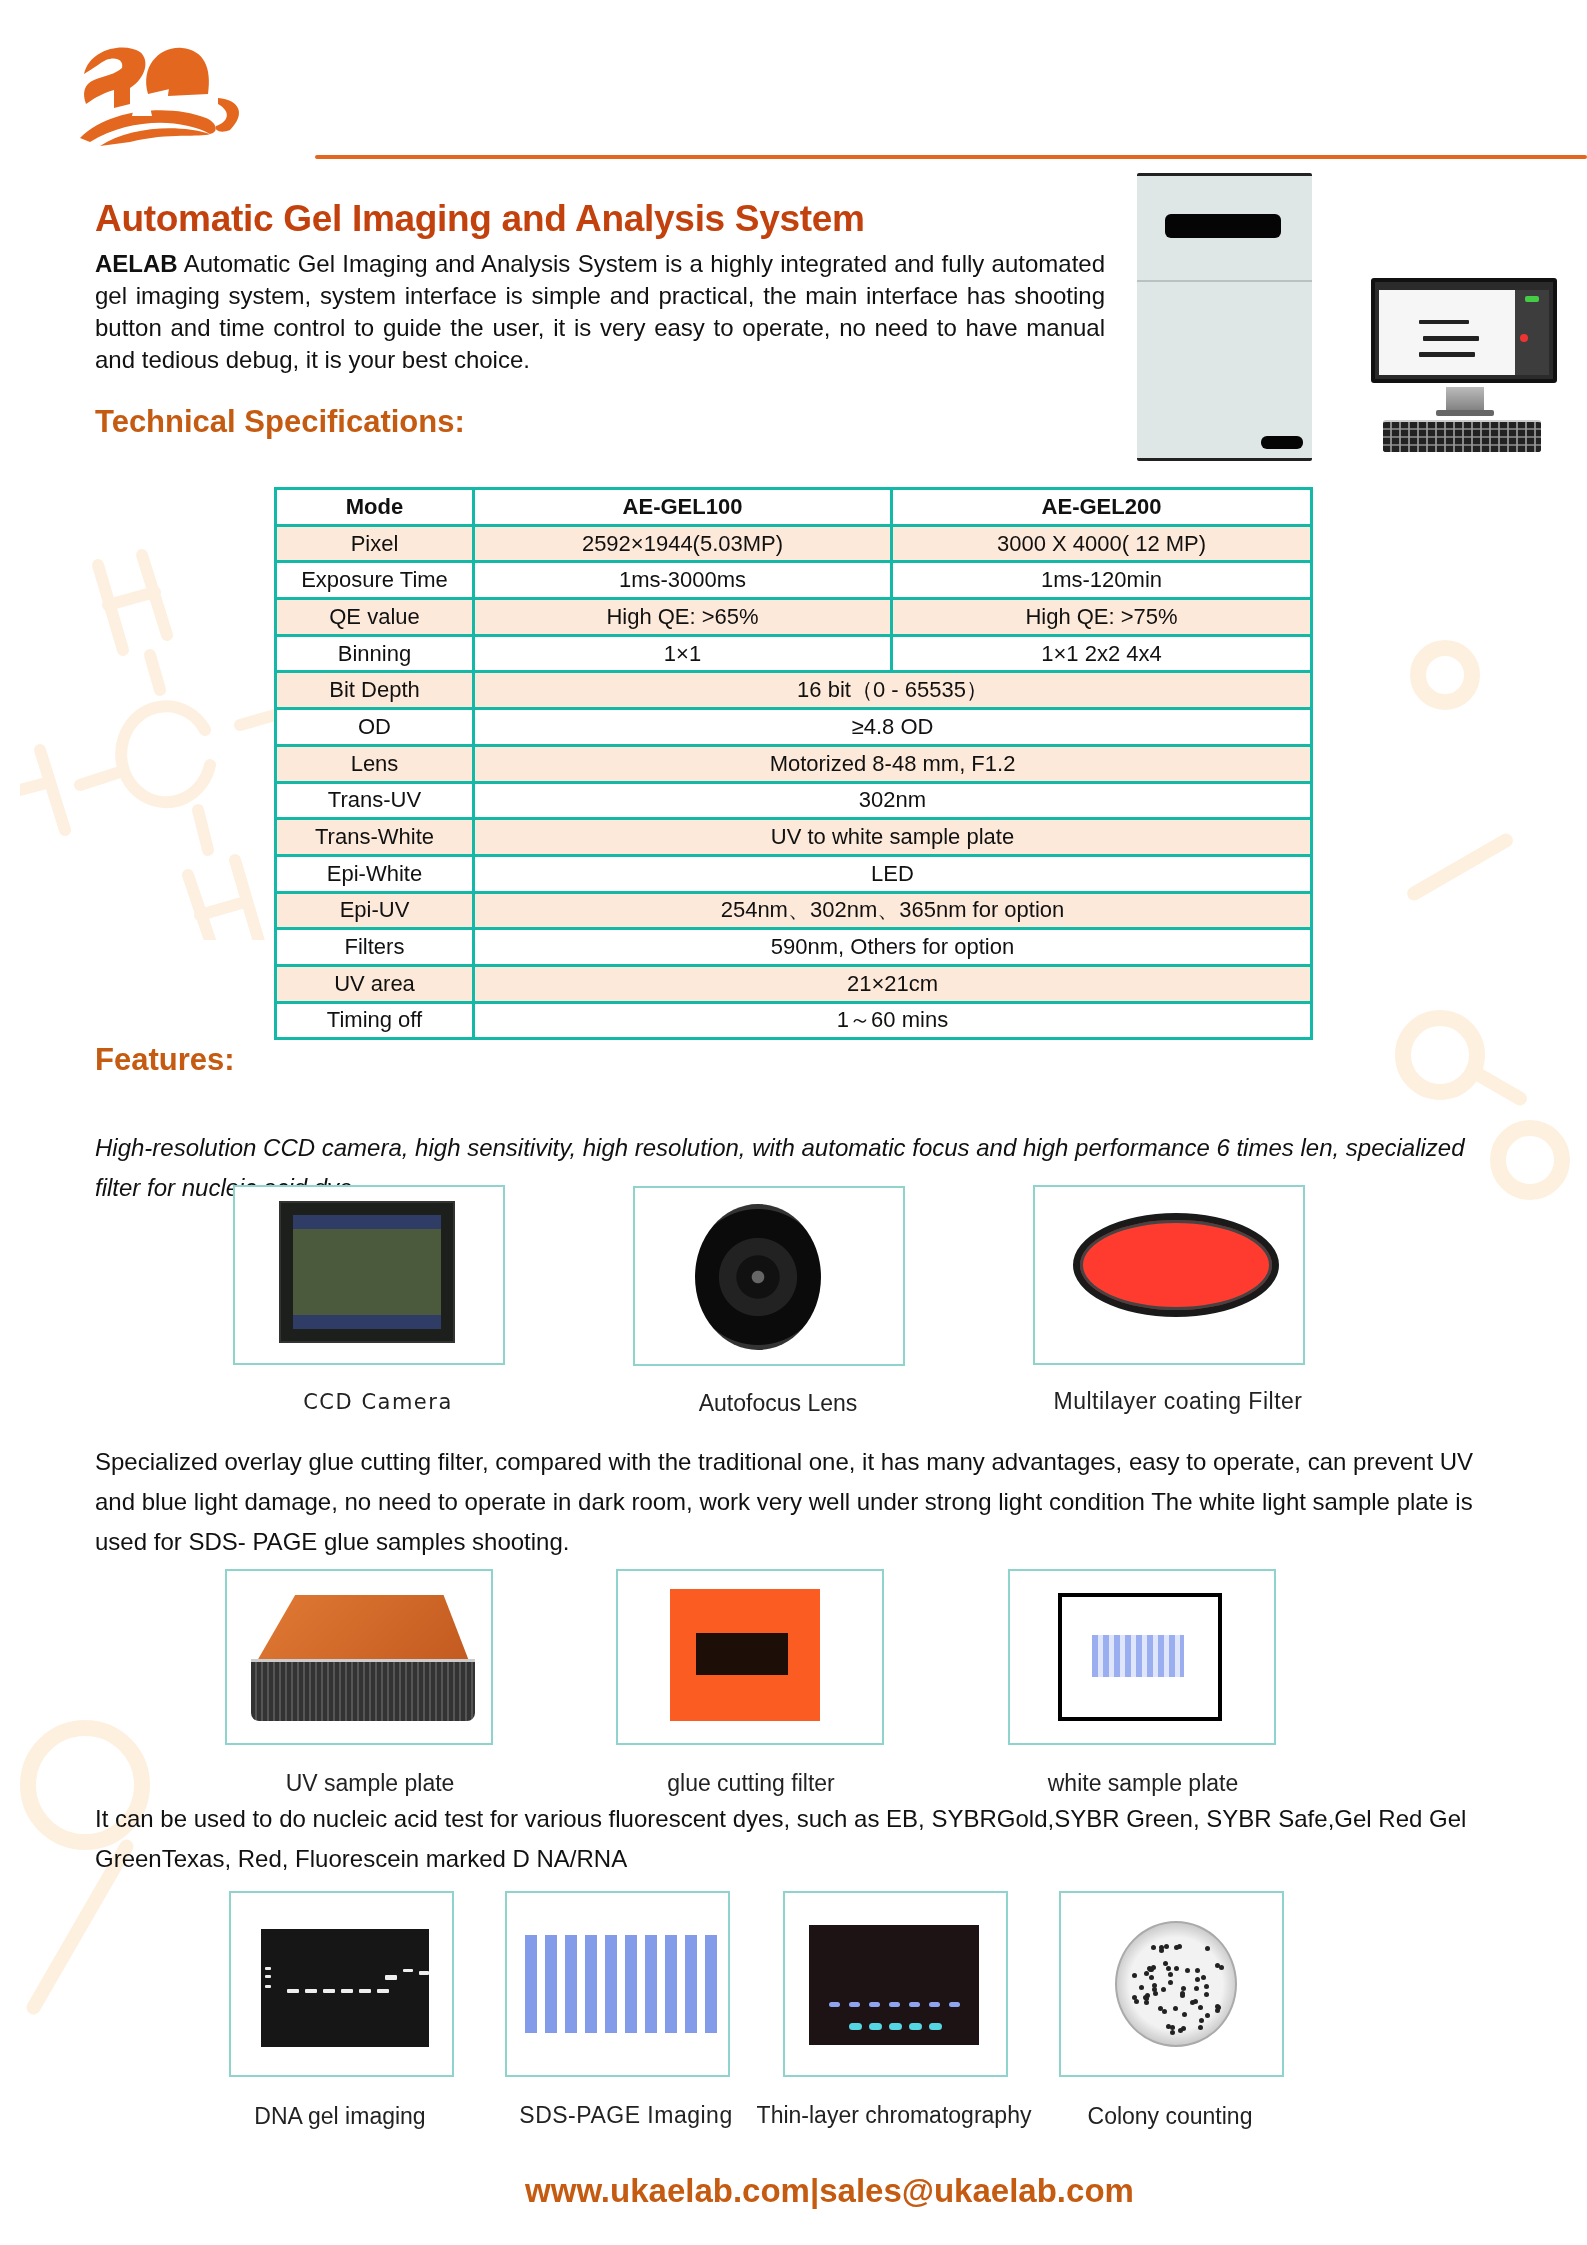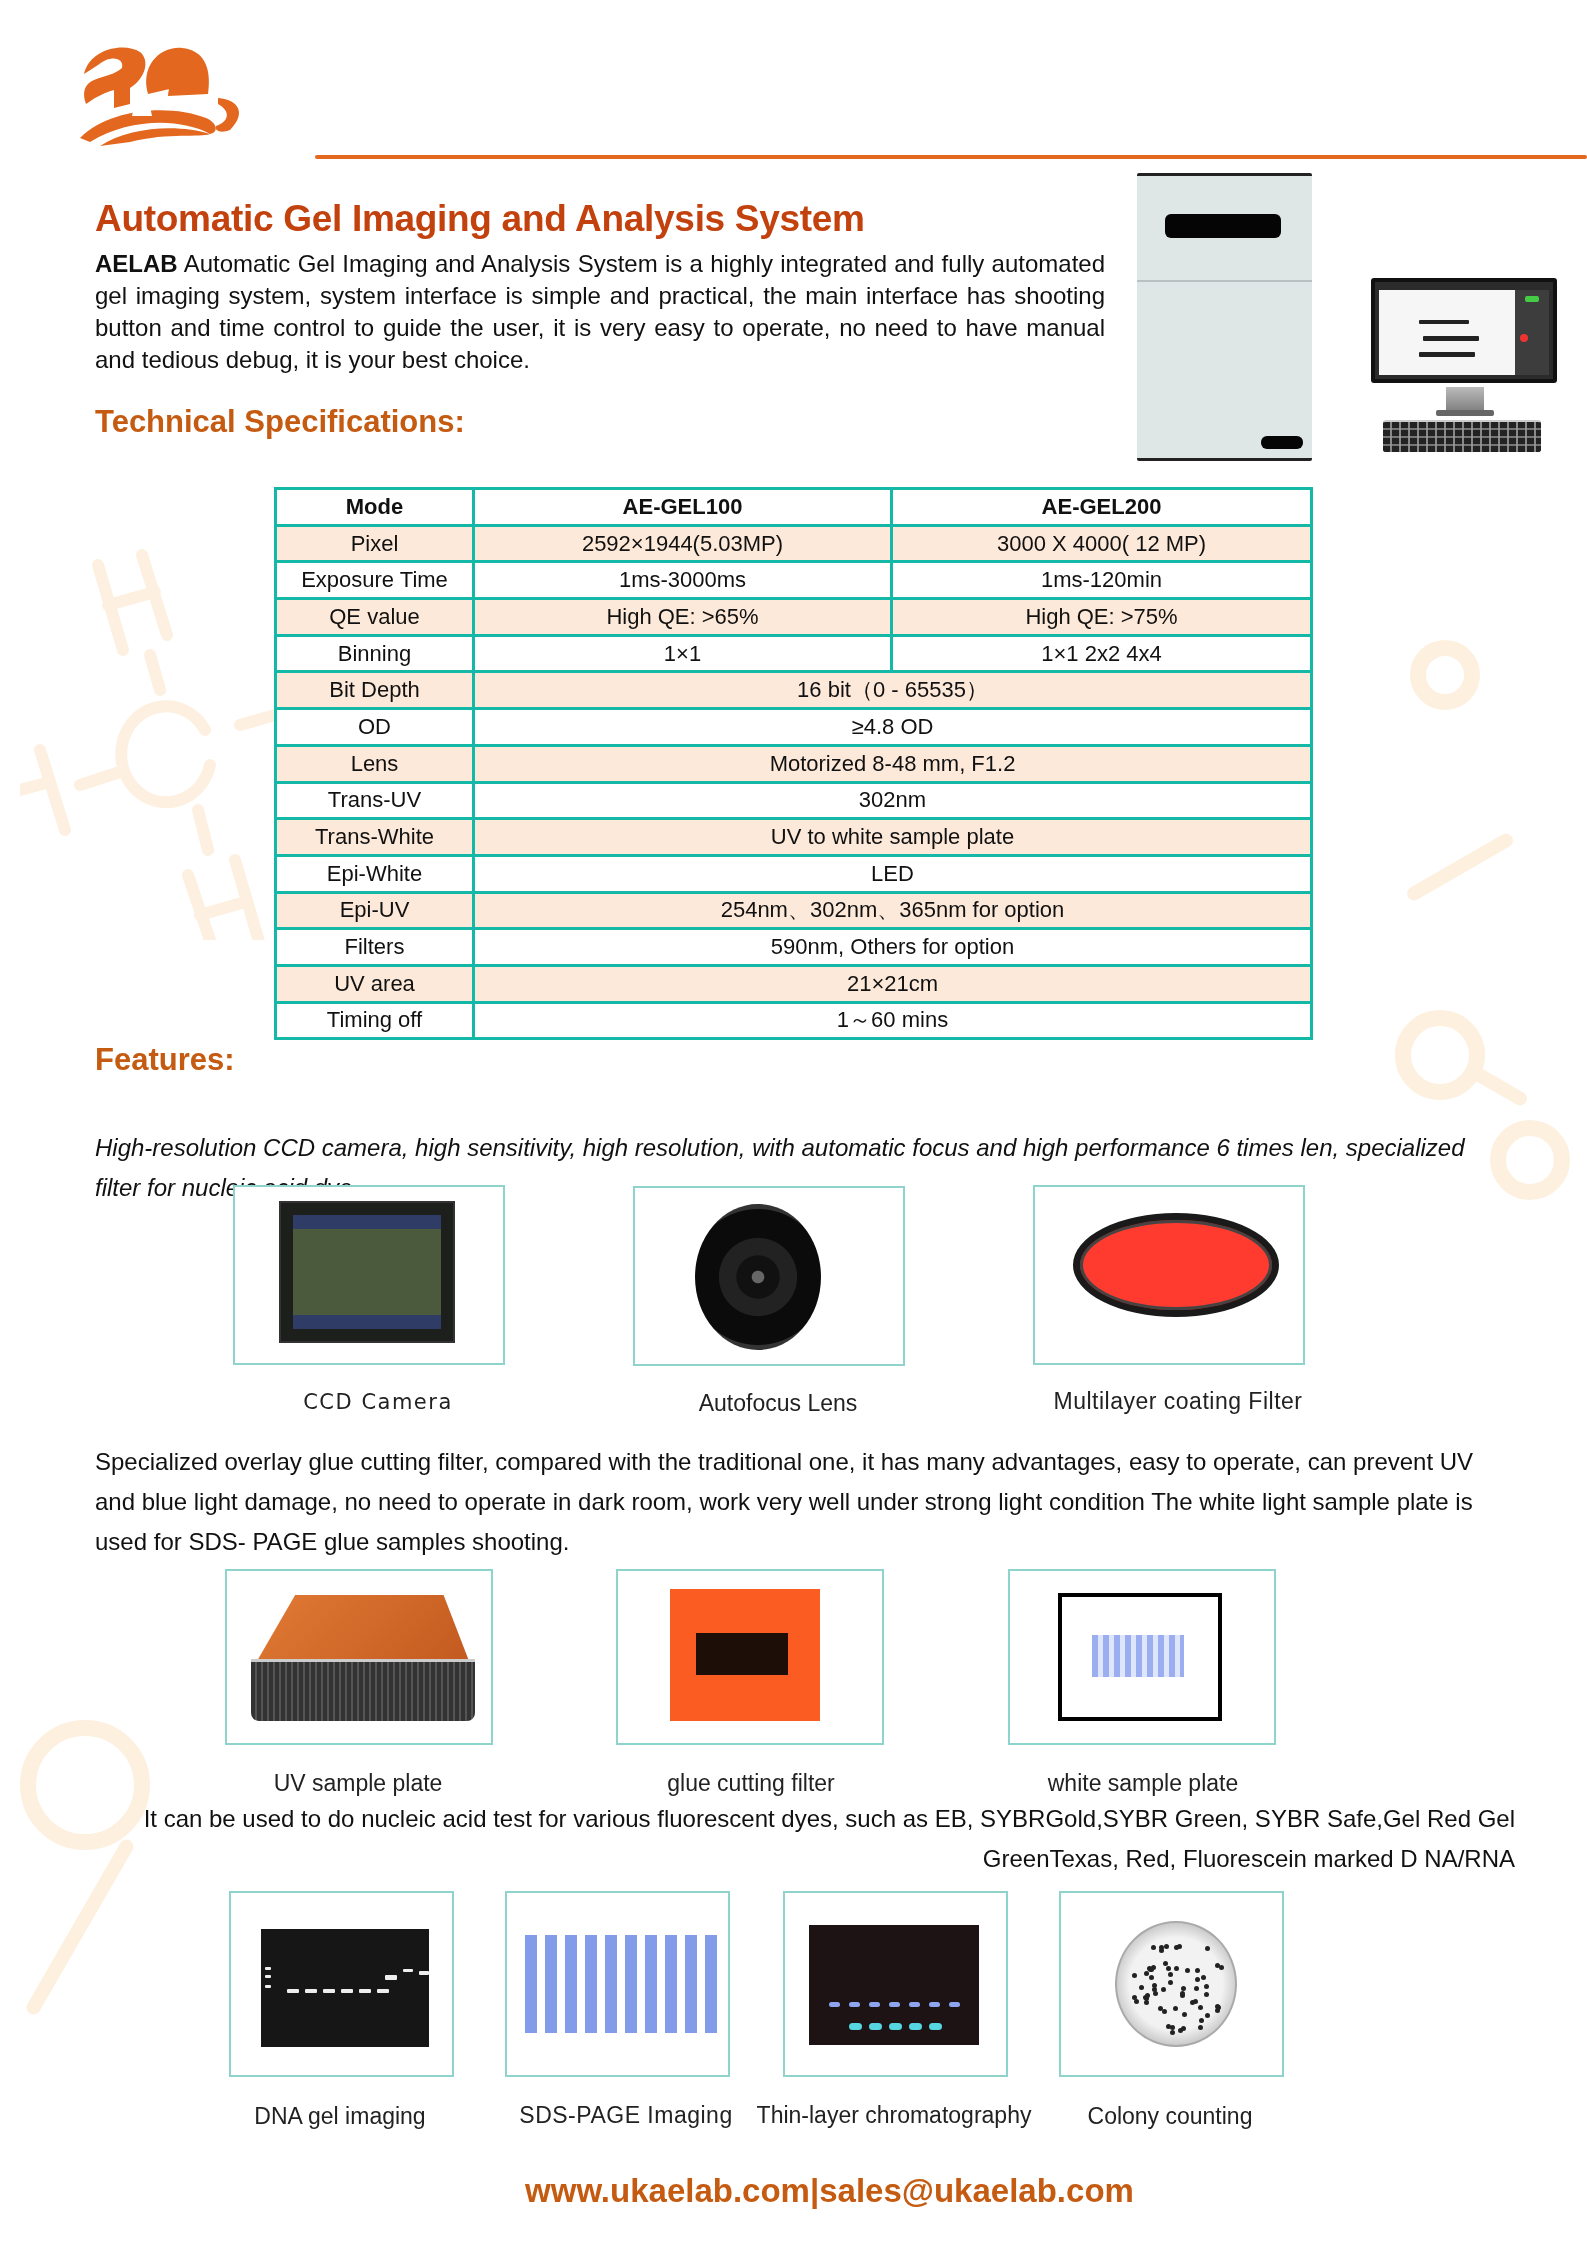--- a/index.html
+++ b/index.html
@@ -230,25 +230,25 @@
 <div class="photo" style="left:616px;top:1569px;width:268px;height:176px;">
   <div class="orange-plate">
       <div class="gel"></div>
     </div>
 </div>
 <div class="photo" style="left:1008px;top:1569px;width:268px;height:176px;">
   <div class="white-plate">
       <div class="gel"></div>
     </div>
 </div>
-<div class="caption" style="left:213px;top:1770px;width:290px;">UV sample plate</div>
+<div class="caption" style="left:225px;top:1770px;width:290px;">UV sample plate</div>
 <div class="caption" style="left:606px;top:1770px;width:290px;">glue cutting filter</div>
 <div class="caption" style="left:998px;top:1770px;width:290px;">white sample plate</div>
 
-<p class="para" style="top:1799px;text-align:right;">It can be used to do nucleic acid test for various fluorescent dyes, such as EB, SYBRGold,SYBR Green, SYBR Safe,Gel Red Gel GreenTexas, Red, Fluorescein marked D NA/RNA</p>
+<p class="para" style="top:1799px;">It can be used to do nucleic acid test for various fluorescent dyes, such as EB, SYBRGold,SYBR Green, SYBR Safe,Gel Red Gel GreenTexas, Red, Fluorescein marked D NA/RNA</p>
 
 <div class="photo" style="left:229px;top:1891px;width:225px;height:186px;">
   <div class="dna" id="dna-gel">
       <div class="band" style="left: 26px; top: 60px; width: 12px;"></div>
       <div class="band" style="left: 44px; top: 60px; width: 12px;"></div>
       <div class="band" style="left: 62px; top: 60px; width: 12px;"></div>
       <div class="band" style="left: 80px; top: 60px; width: 12px;"></div>
       <div class="band" style="left: 98px; top: 60px; width: 12px;"></div>
       <div class="band" style="left: 116px; top: 60px; width: 12px;"></div>
       <div class="band" style="left: 124px; top: 46px; width: 12px; height: 5px;"></div>

